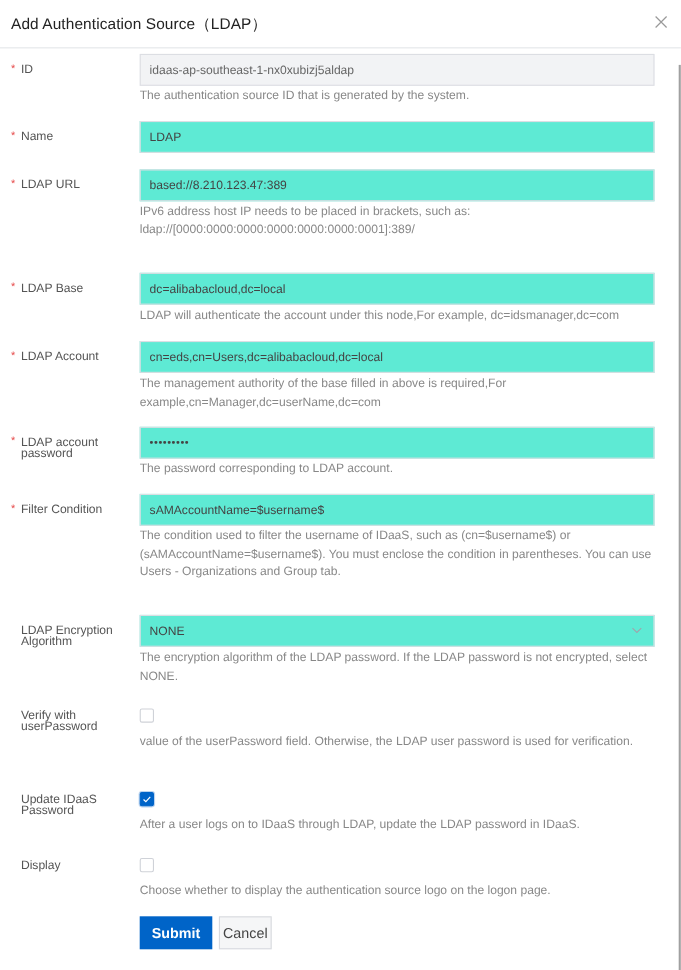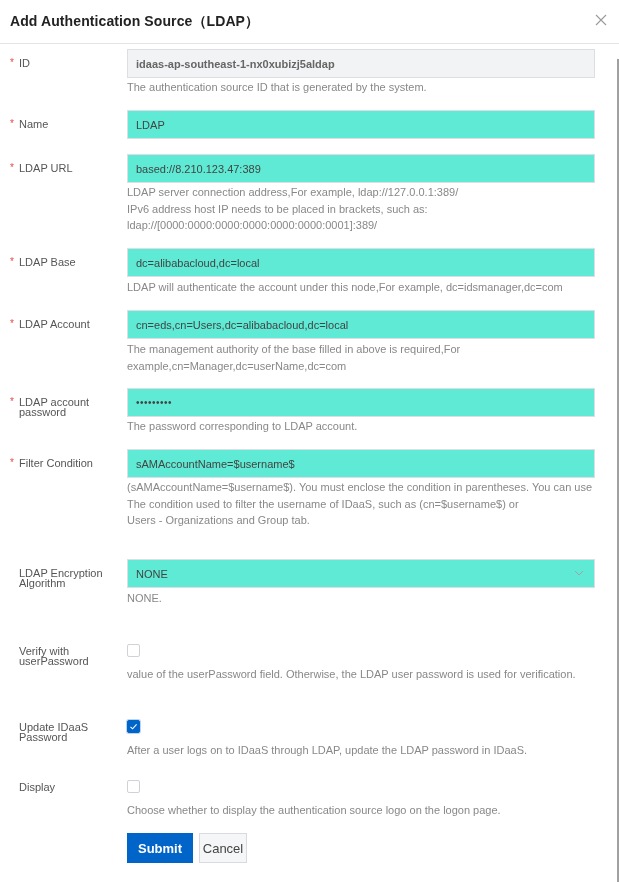--- a/index.html
+++ b/index.html
@@ -1,31 +1,31 @@
 <!DOCTYPE html>
 <html><head>
   <meta charset="utf-8">
   <style>
     * { box-sizing: border-box; margin: 0; padding: 0; }
     html, body { width: 619px; height: 882px; overflow: hidden; background: #ffffff; }
     body { font-family: "Liberation Sans", sans-serif; color: #333333; position: relative; }
 
     .dialog { position: absolute; left: 0; top: 0; width: 619px; height: 882px; background: #fff; }
     .dialog-header { position: absolute; left: 0; top: 0; width: 619px; height: 44px; border-bottom: 1px solid #e3e5e8; }
-    .dialog-title { position: absolute; left: 10px; top: 13px; font-size: 14px; font-weight: bold; color: #222; letter-spacing: 0.1px; }
+    .dialog-title { position: absolute; left: 10px; top: 13px; font-size: 14px; font-weight: normal; color: #222; letter-spacing: 0.1px; }
     .close-btn { position: absolute; right: 10px; top: 12px; width: 16px; height: 16px; cursor: pointer; }
     .close-btn svg { width: 16px; height: 16px; display: block; }
 
     .scrollbar { position: absolute; left: 617px; top: 59px; width: 2px; height: 823px; background: #a0a0a0; }
 
     .row { position: absolute; left: 0; width: 600px; }
     .label { position: absolute; left: 19px; font-size: 11px; line-height: 10px; color: #555; width: 100px; }
     .req { position: absolute; left: -9px; top: 0; color: #e64a4a; font-size: 10px; }
     .control { position: absolute; left: 127px; width: 468px; height: 29px; border: 1px solid #dcdee3; background: #5eead4; font-size: 11px; color: #444; padding-left: 8px; display: flex; align-items: center; }
-    .control.readonly { background: #f2f3f5; color: #666; font-weight: bold; }
+    .control.readonly { background: #f2f3f5; color: #666; }
     .control .dots { letter-spacing: 0.5px; font-size: 10px; }
     .help { position: absolute; left: 127px; width: 470px; font-size: 11px; line-height: 16.6px; color: #888; }
     .chevron { position: absolute; right: 10px; top: 9px; width: 10px; height: 8px; }
     .chevron svg { display: block; }
 
     .checkbox { position: absolute; left: 127px; width: 13px; height: 13px; border: 1px solid #cfd2d8; border-radius: 2px; background: #fff; cursor: pointer; }
     .checkbox.checked { background: #0064c8; border-color: #0064c8; box-shadow: 0 0 0 1px #bcd4ef; }
     .checkbox svg { display: block; }
 
     .btn { position: absolute; height: 30px; font-size: 13px; display: flex; align-items: center; justify-content: center; cursor: pointer; }
@@ -59,21 +59,20 @@
         <span>LDAP</span>
       </div>
   </div>
 
   <div class="row">
     <div class="label" style="top:163px"><span class="req">*</span><span>LDAP URL</span></div>
     <div class="control" style="top:154px">
         <span>based://8.210.123.47:389</span>
       </div>
     <div class="help" style="top:184px">
-      <div>LDAP server connection address,For example, ldap://127.0.0.1:389/</div>
       <div>IPv6 address host IP needs to be placed in brackets, such as:</div>
       <div>ldap://[0000:0000:0000:0000:0000:0000:0001]:389/</div>
     </div>
   </div>
 
   <div class="row">
     <div class="label" style="top:257px"><span class="req">*</span><span>LDAP Base</span></div>
     <div class="control" style="top:248px">
         <span>dc=alibabacloud,dc=local</span>
       </div>
@@ -102,40 +101,41 @@
       </div>
     <div class="help" style="top:418px">The password corresponding to LDAP account.</div>
   </div>
 
   <div class="row">
     <div class="label" style="top:458px"><span class="req">*</span><span>Filter Condition</span></div>
     <div class="control" style="top:449px">
         <span>sAMAccountName=$username$</span>
       </div>
     <div class="help" style="top:479px">
+      <div>The condition used to filter the username of IDaaS, such as (cn=$username$) or</div>
       <div>(sAMAccountName=$username$). You must enclose the condition in parentheses. You can use</div>
-      <div>The condition used to filter the username of IDaaS, such as (cn=$username$) or</div>
       <div>Users - Organizations and Group tab.</div>
     </div>
   </div>
 
   <div class="row">
     <div class="label" style="top:568px">
         <div>LDAP Encryption</div>
         <div>Algorithm</div>
       </div>
     <div class="control" style="top:559px">
       <span>NONE</span>
       <span class="chevron">
           <svg width="10" height="8" viewBox="0 0 10 8">
             <path d="M1 2 L5 6 L9 2" stroke="#a0a4aa" stroke-width="1" fill="none"></path>
           </svg>
         </span>
     </div>
     <div class="help" style="top:590px">
+      <div>The encryption algorithm of the LDAP password. If the LDAP password is not encrypted, select</div>
       <div>NONE.</div>
     </div>
   </div>
 
   <div class="row">
     <div class="label" style="top:646px">
         <div>Verify with</div>
         <div>userPassword</div>
       </div>
     <div class="checkbox" style="top:644px"></div>

